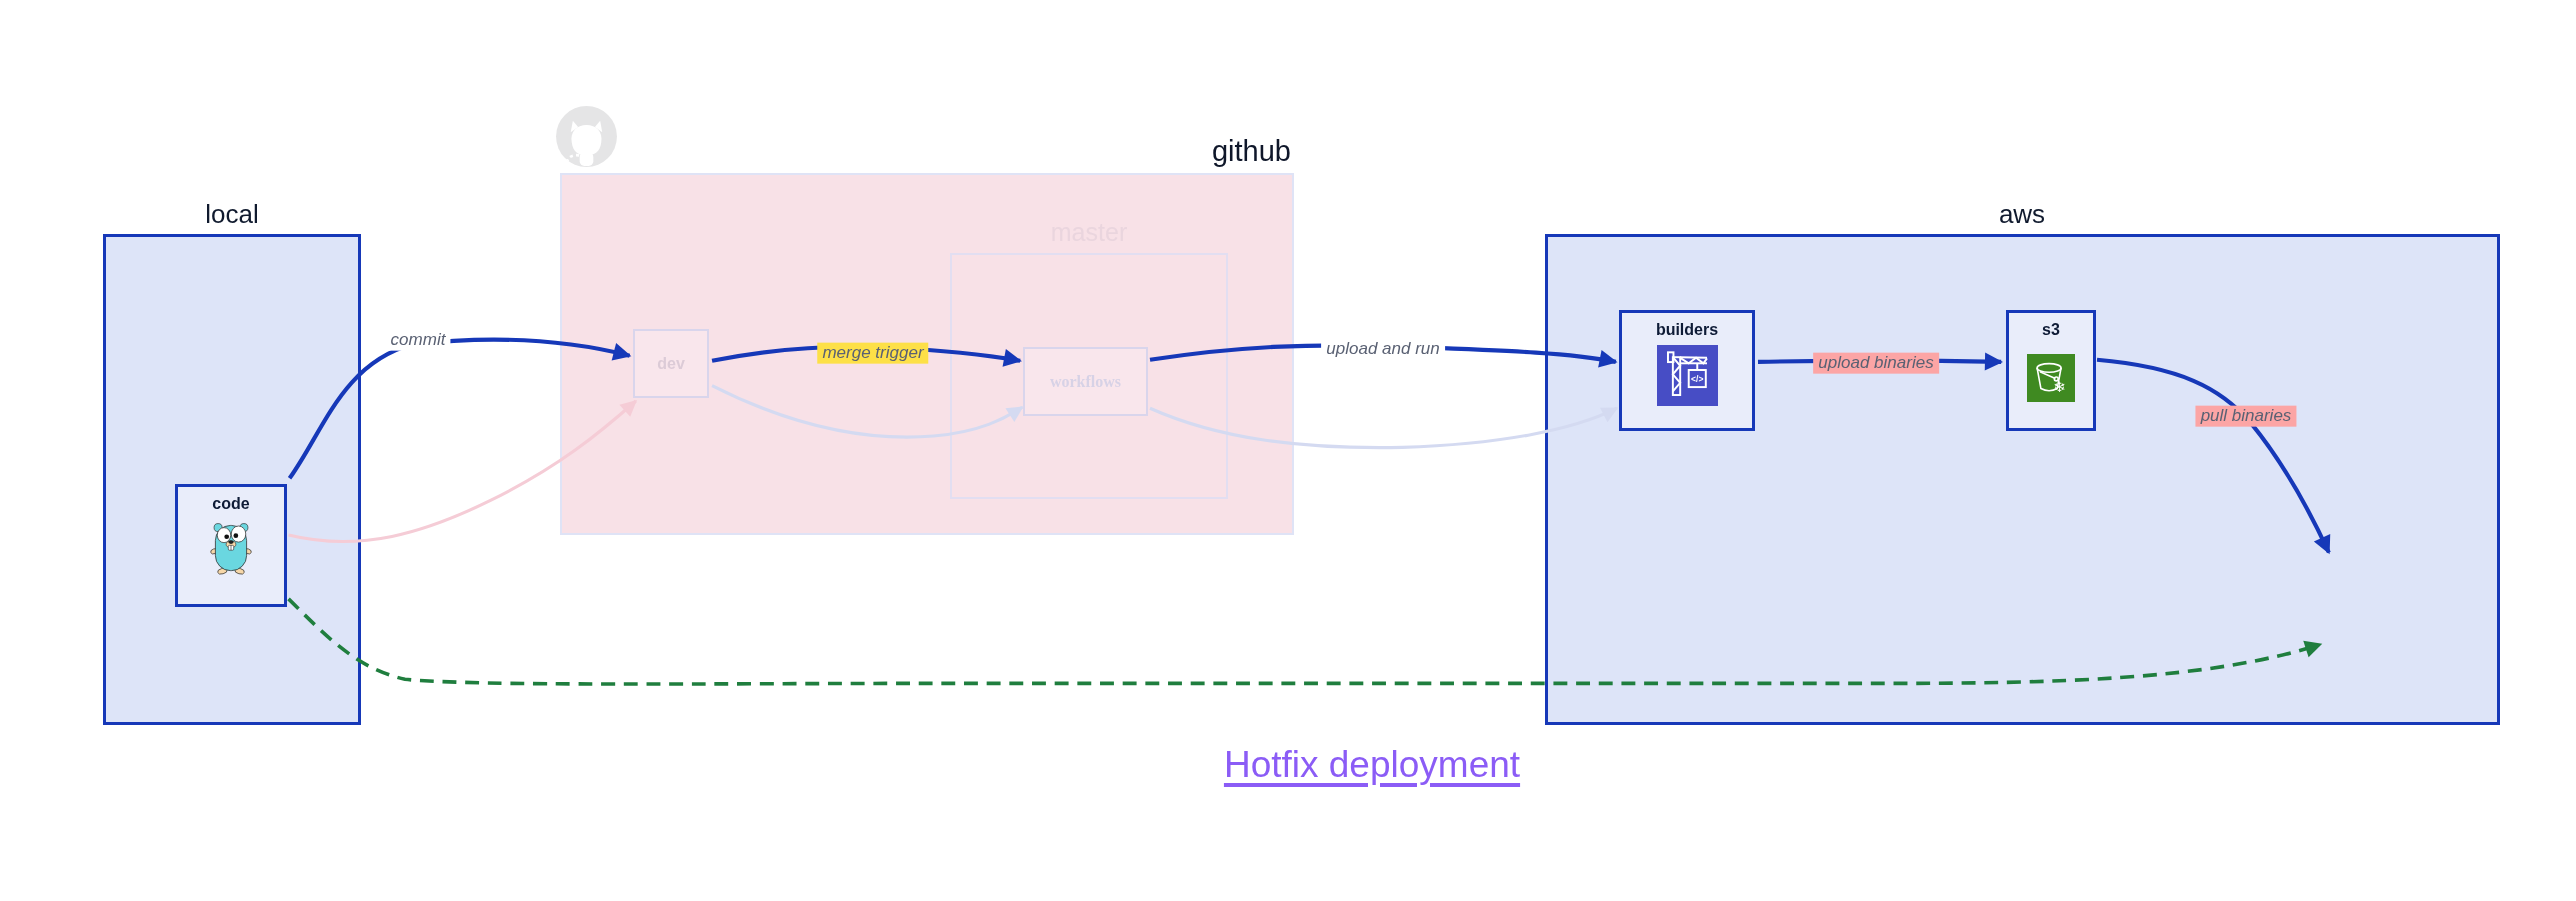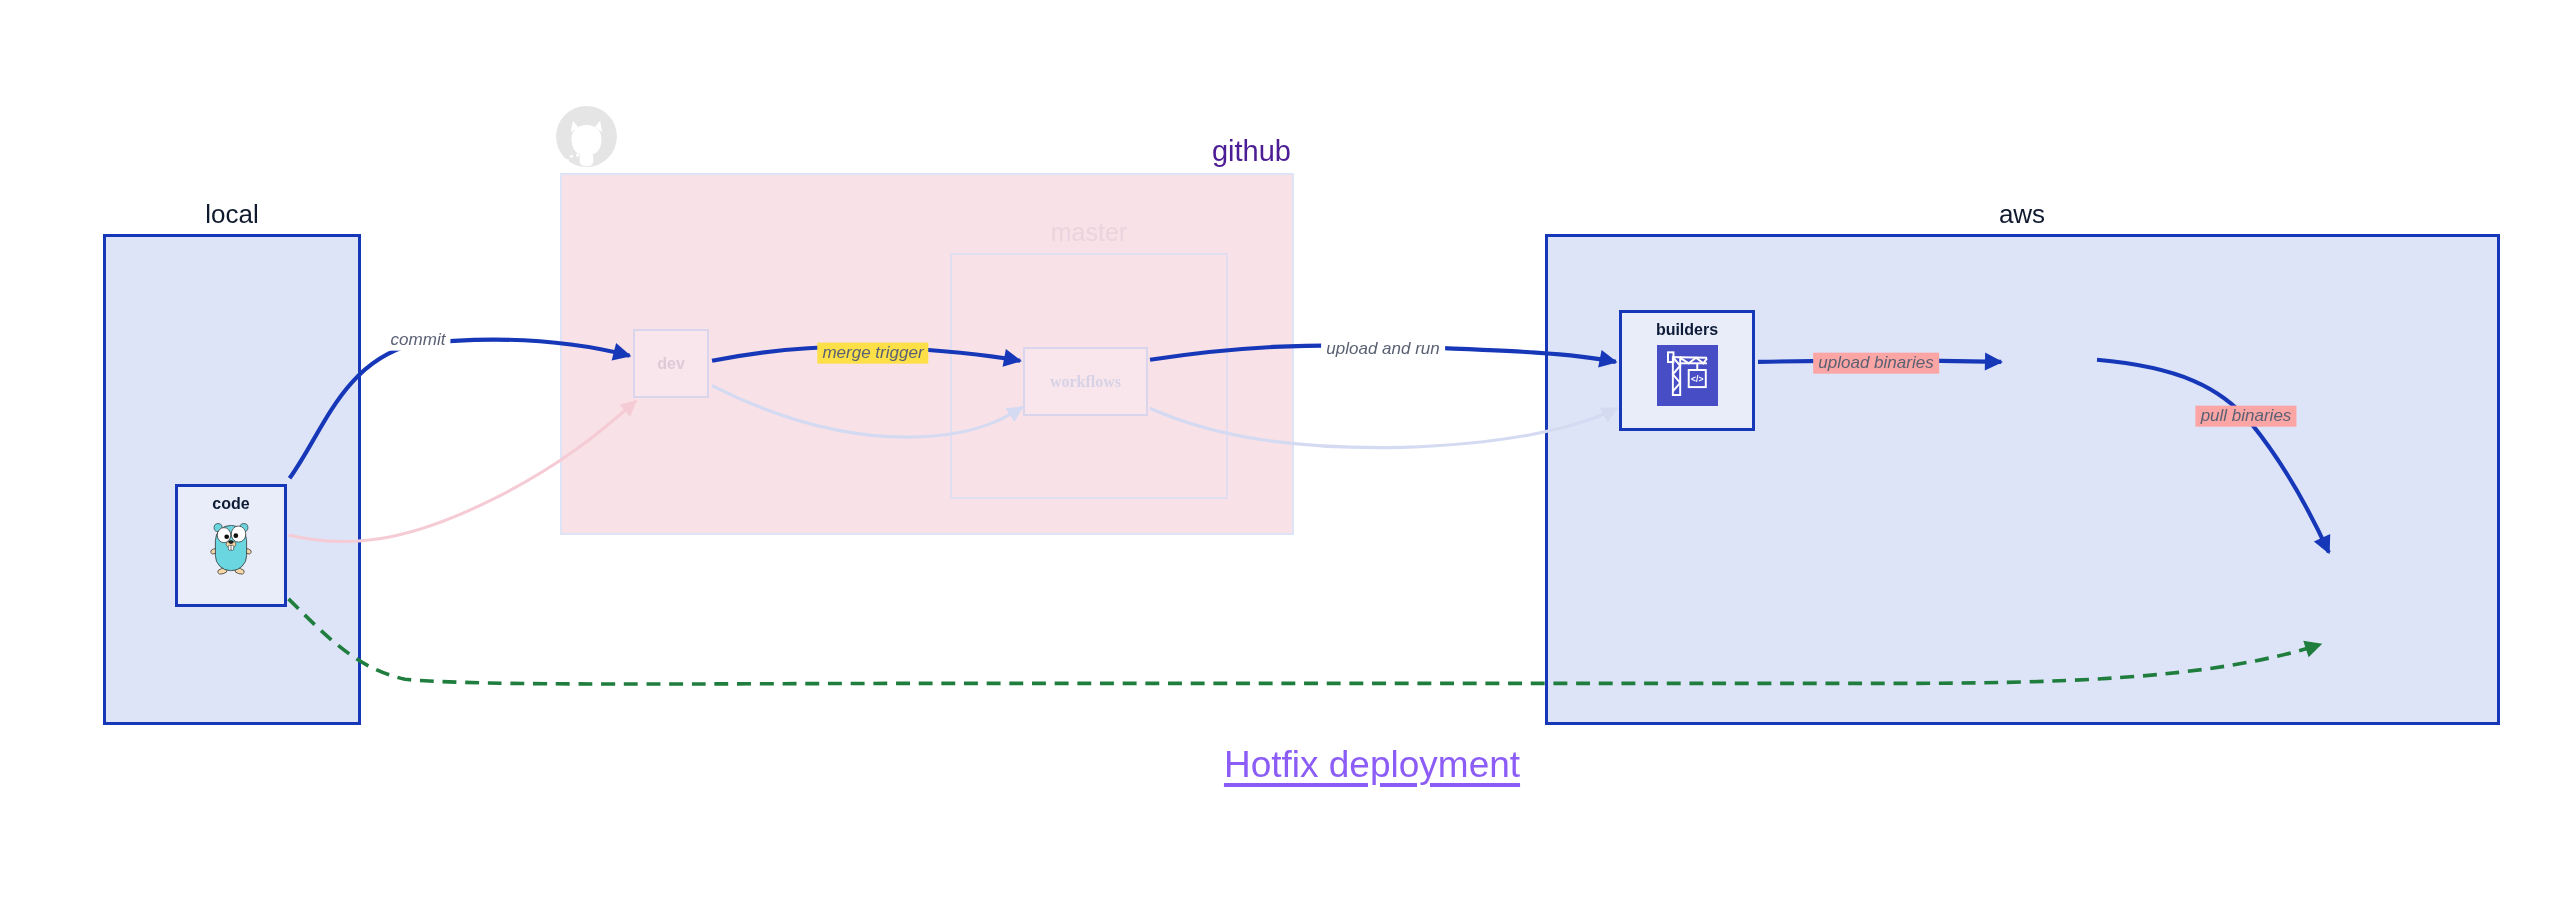--- a/index.html
+++ b/index.html
@@ -15,21 +15,21 @@
   .region { position: absolute; box-sizing: border-box; }
   .region-blue { background: #dde4f8; border: 3.6px solid #1638b8; }
   .region-pink { background: #f8e1e7; border: 2.6px solid #dfe3f6; }
   .group-box  { position: absolute; box-sizing: border-box; border: 2.6px solid #e2def1; background: transparent; }
 
   .region-label {
     position: absolute; transform: translateX(-50%);
     font-size: 26px; font-weight: 500; color: #101a2e; white-space: nowrap;
   }
   .region-label-faded-right {
-    position: absolute; font-size: 29px; font-weight: 400; color: #4c1d95; white-space: nowrap;
+    position: absolute; font-size: 29px; font-weight: 400; color: #0f172a; white-space: nowrap;
   }
   .group-label {
     position: absolute; transform: translateX(-50%);
     font-size: 25px; font-weight: 400; color: #ead5de; white-space: nowrap;
   }
 
   
   .node {
     position: absolute; box-sizing: border-box;
     background: #e9edfa; border: 3.6px solid #1638b8;
@@ -140,20 +140,33 @@
         <path d="M38,30 L82,30"></path>
         <path d="M38,21 L52,30 L64,21 L76,30 L82,22"></path>
         <line x1="66" y1="30" x2="66" y2="41"></line>
         <line x1="52" y1="41" x2="80" y2="41"></line>
         <rect x="52" y="41" width="28" height="28"></rect>
       </g>
       <text x="66" y="60" text-anchor="middle" font-size="14" font-weight="bold" fill="#ffffff" font-family="Liberation Sans, sans-serif">&lt;/&gt;</text>
     </svg>
   </div>
 
+  <div class="node" style="left:2006px; top:302px; width:90px; height:121px;">
+    <span class="node-label">s3</span>
+    <svg class="node-icon" style="margin-top:14.4px;" width="48" height="48" viewBox="0 0 100 100">
+      <rect x="0" y="0" width="100" height="100" fill="#3f8a21"></rect>
+      <g stroke="#ffffff" stroke-width="3.4" fill="none">
+        <ellipse cx="46" cy="29" rx="25" ry="9"></ellipse>
+        <path d="M21,29 L29,72 Q46,81 63,72 L71,29"></path>
+        <line x1="27" y1="37" x2="59" y2="51"></line>
+        <circle cx="61" cy="52" r="4"></circle>
+      </g>
+      <text x="67" y="79" text-anchor="middle" font-size="30" fill="#ffffff" font-family="DejaVu Sans, sans-serif">❄</text>
+    </svg>
+  </div>
 
 
   <svg class="edges" viewBox="0 0 5054 1750">
     <defs>
       <marker id="m-blue" viewBox="0 0 12 12" refX="10" refY="6" markerWidth="48" markerHeight="42" markerUnits="userSpaceOnUse" orient="auto">
         <path d="M1,1 L11,6 L1,11 Z" fill="#1638b8"></path>
       </marker>
       <marker id="m-green" viewBox="0 0 12 12" refX="10" refY="6" markerWidth="44" markerHeight="40" markerUnits="userSpaceOnUse" orient="auto">
         <path d="M1,1 L11,6 L1,11 Z" fill="#1f7e3e"></path>
       </marker>

